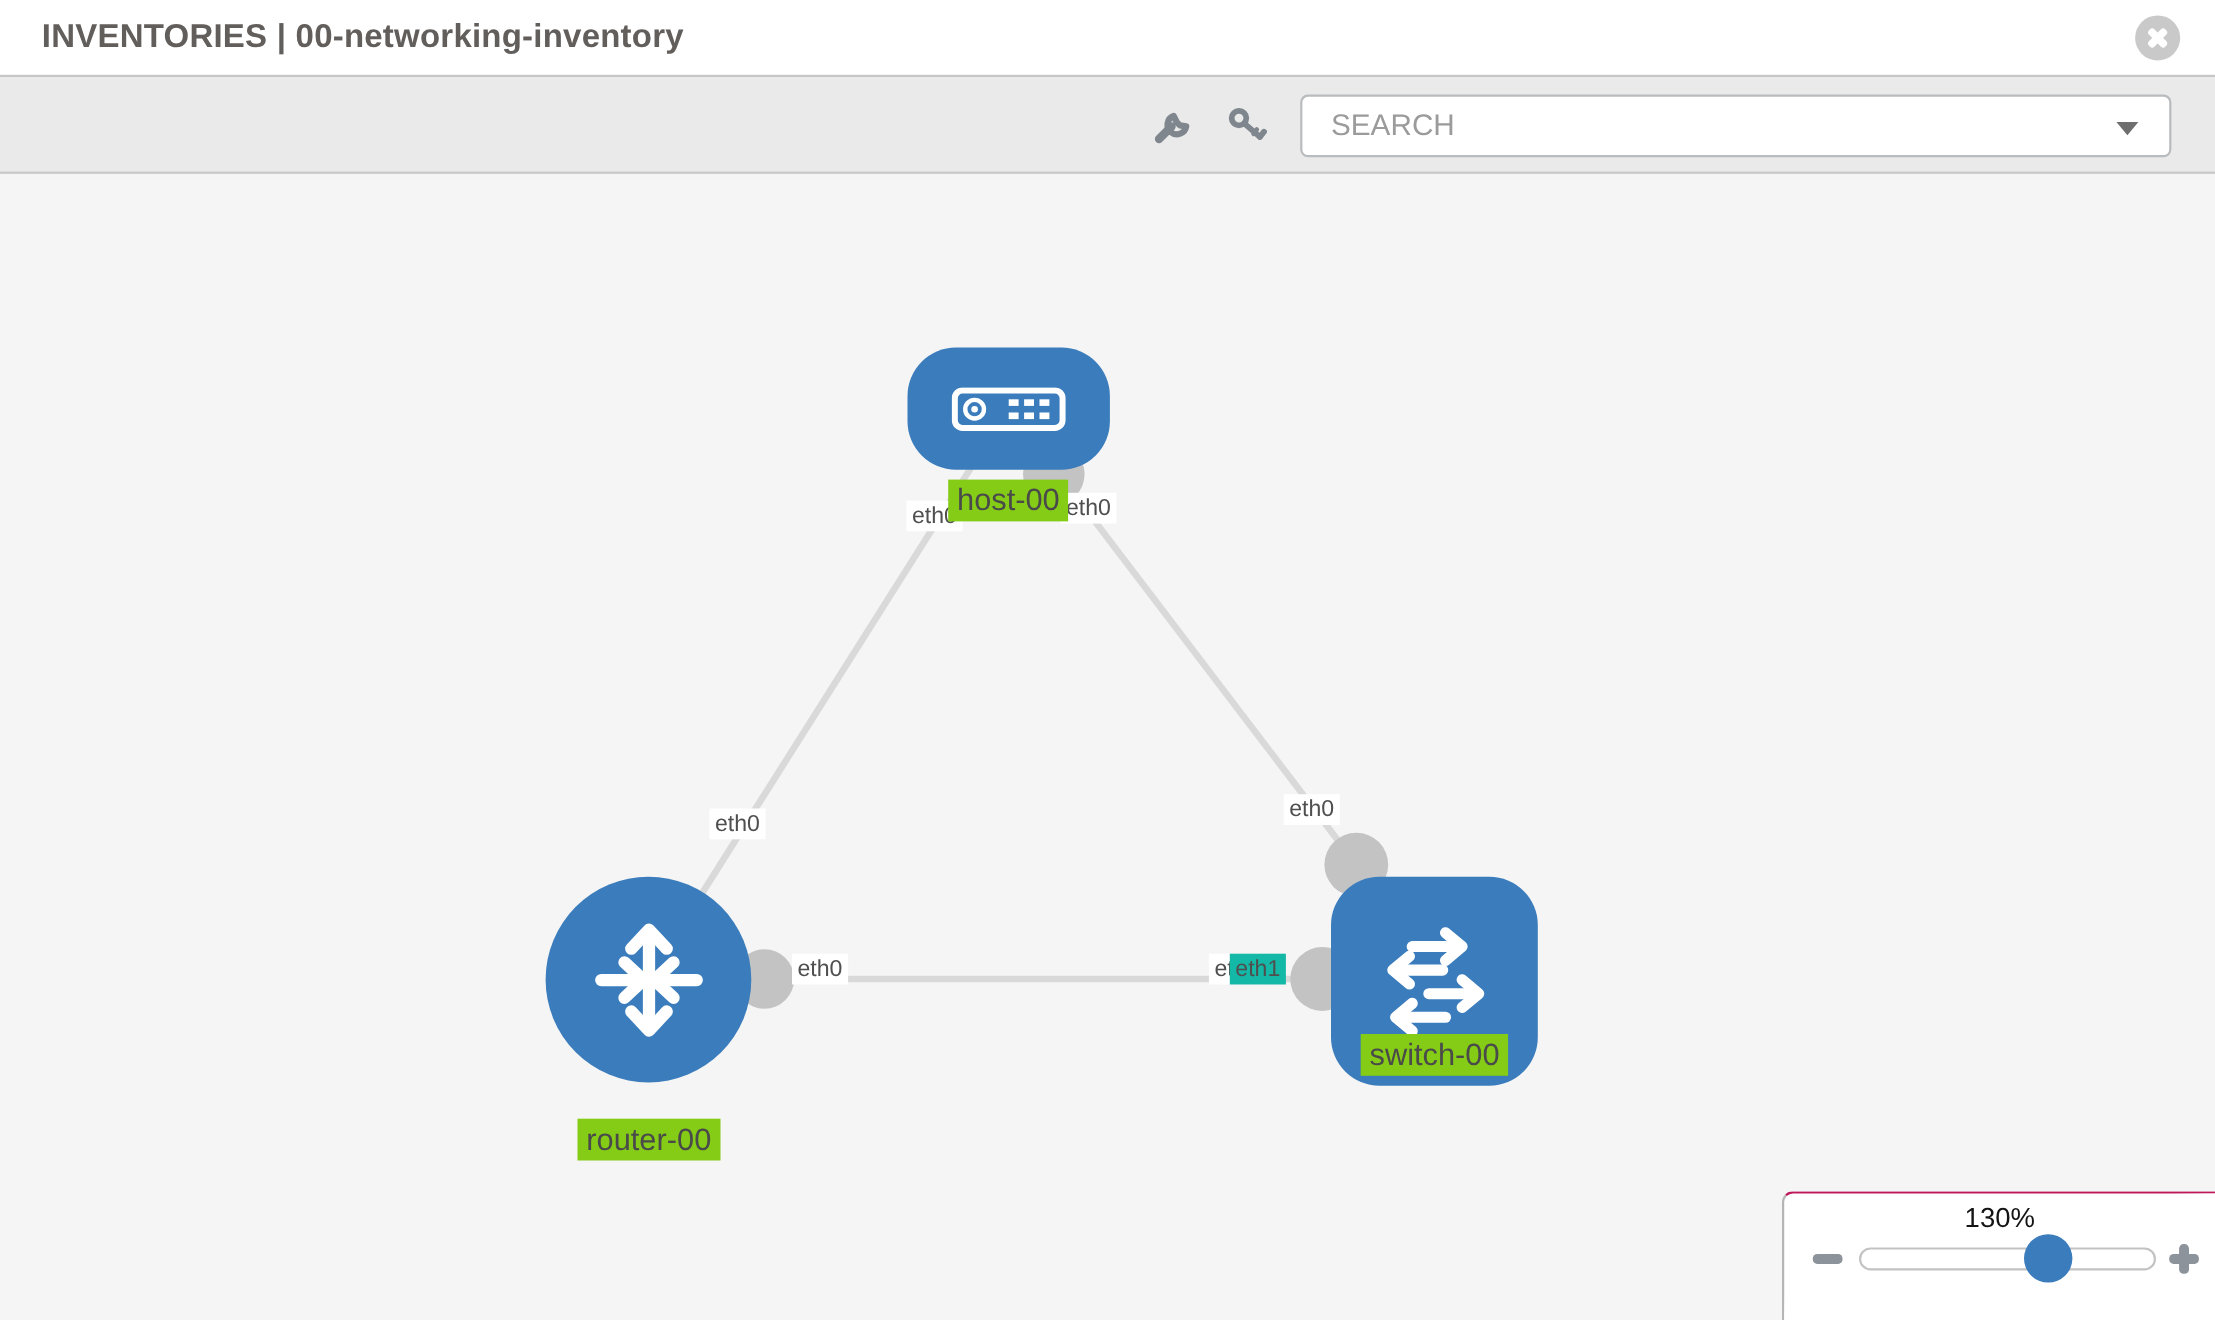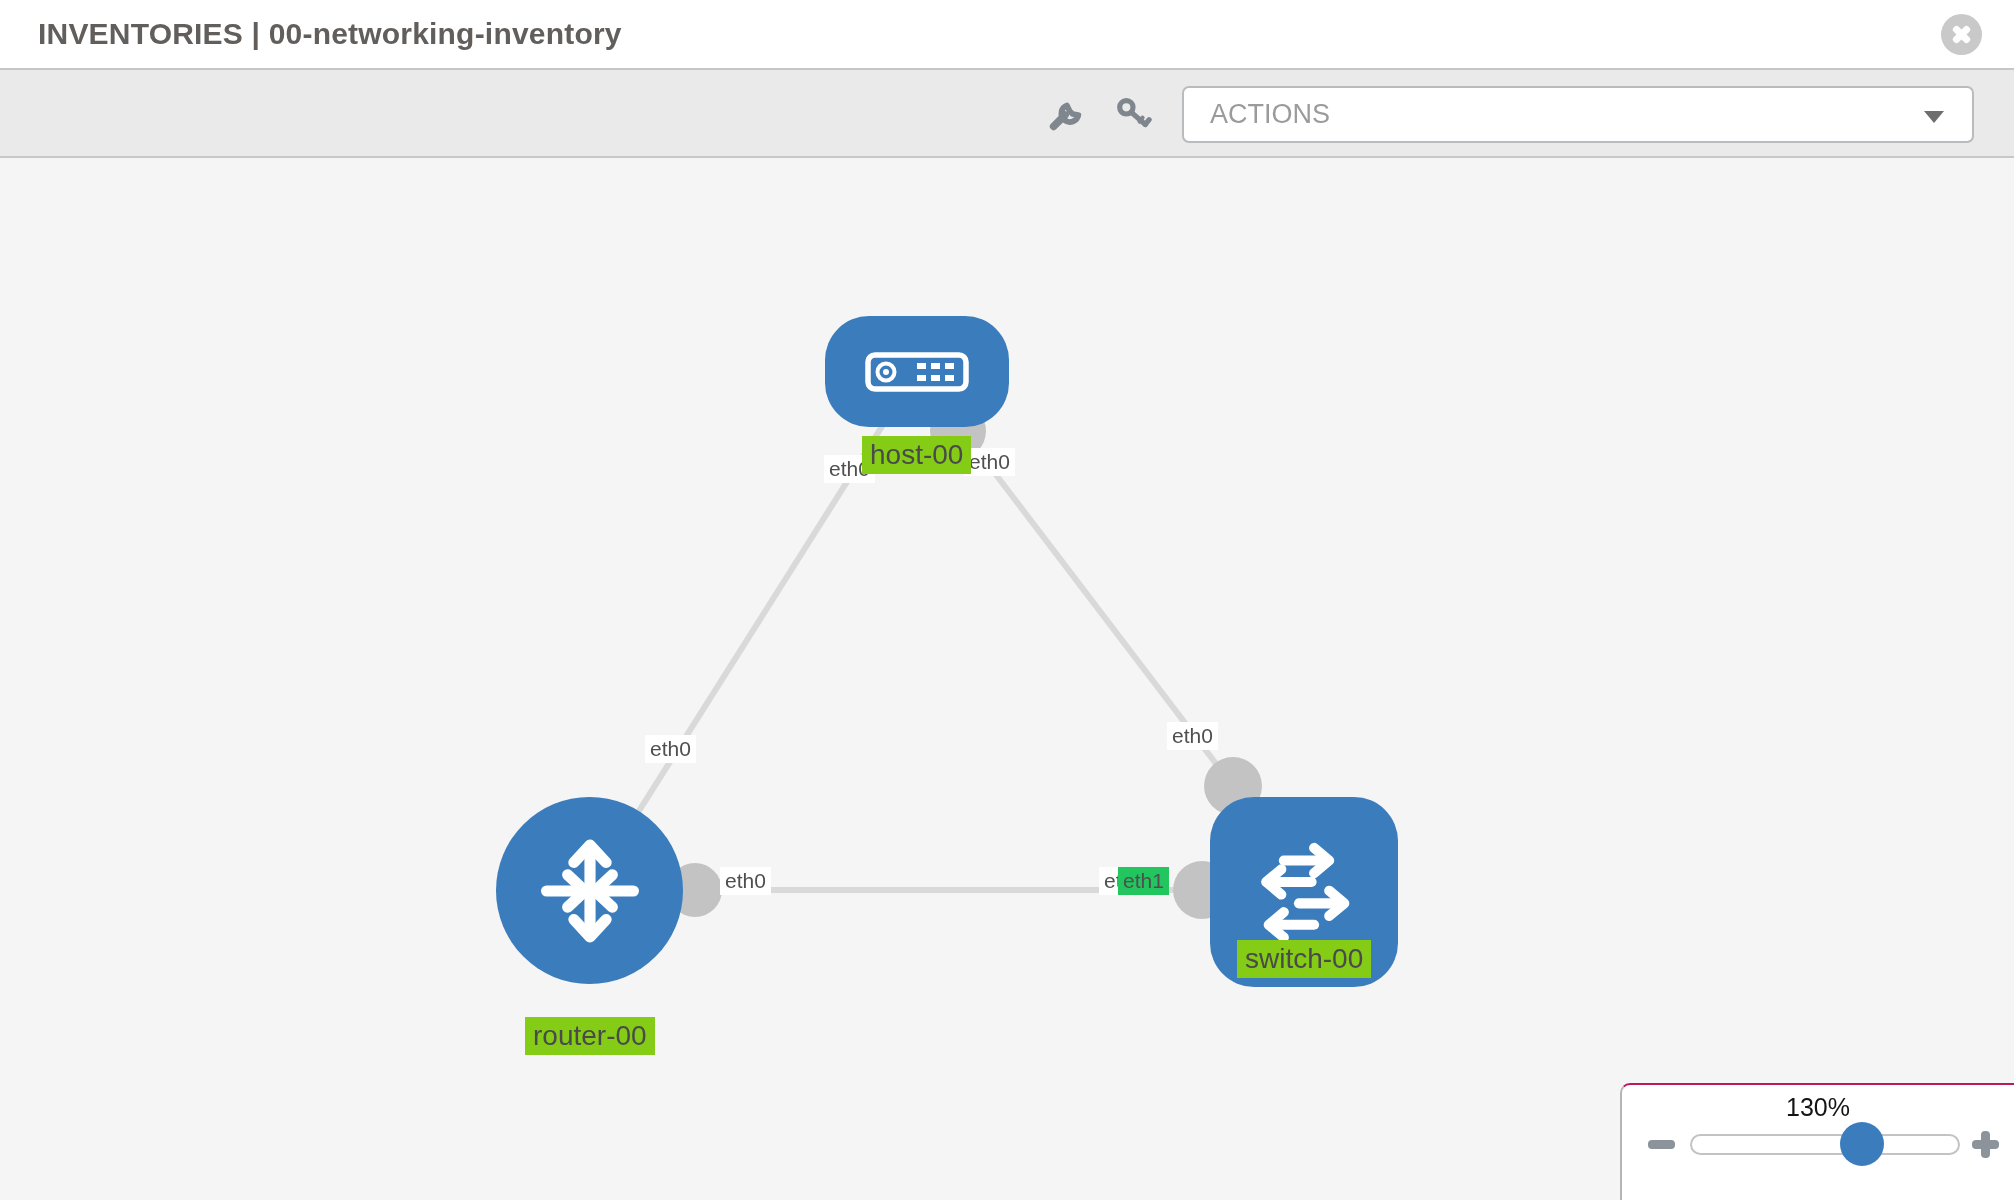--- a/index.html
+++ b/index.html
@@ -53,21 +53,21 @@
 
   .eth-label { position:absolute; z-index:4; background:#ffffff; color:#4f4f4f;
                font-size:21px; padding:2px 5px; white-space:nowrap; cursor:default; }
   .eth-a { left:824px;  top:455px; }
   .eth-b { left:964px;  top:448px; }
   .eth-c { left:645px;  top:735px; }
   .eth-d { left:1167px; top:722px; }
   .eth-e { left:720px;  top:867px; }
   .eth-f { left:1099px; top:867px; padding:0; background:transparent; }
   .eth-f .eth-under { display:inline-block; background:#ffffff; padding:2px 5px; }
-  .eth-f .eth-over  { position:absolute; left:19px; top:0; background:#22c55e; padding:2px 5px; }
+  .eth-f .eth-over  { position:absolute; left:19px; top:0; background:#14b8a6; padding:2px 5px; }
 
   
   .zoom-panel { position:absolute; left:1620px; top:1083px; width:394px; height:117px;
                 background:#ffffff; border-top:2px solid #be185d; border-left:2px solid #b5b5b5;
                 border-top-left-radius:10px; z-index:8; }
   .zoom-level { position:absolute; left:0; top:8px; width:100%; text-align:center;
                 font-size:25px; color:#141414; }
   .zoom-minus { position:absolute; left:26px; top:55px; width:27px; height:9px;
                 background:#8d939a; border-radius:4px; cursor:pointer; }
   .zoom-plus  { position:absolute; left:350px; top:46px; width:27px; height:27px; cursor:pointer; }
@@ -101,21 +101,21 @@
     <div class="tool-icon ti-key">
       <svg viewBox="0 0 40 40" width="38" height="38">
         <circle cx="13" cy="13" r="7" fill="none" stroke="#7f868e" stroke-width="5.5"></circle>
         <path d="M18 18 L33 31" stroke="#7f868e" stroke-width="5.5" stroke-linecap="round" fill="none"></path>
         <path d="M33 31 L37 26" stroke="#7f868e" stroke-width="5.5" stroke-linecap="round" fill="none"></path>
         <path d="M27 28 L30 24" stroke="#7f868e" stroke-width="4.5" stroke-linecap="round" fill="none"></path>
       </svg>
     </div>
 
     <div class="dropdown dd-search">
-      <span class="dd-text">ACTIONS</span>
+      <span class="dd-text">SEARCH</span>
       <span class="caret"></span>
     </div>
   </div>
 
   <div class="canvas"></div>
 
   <svg class="links" width="2014" height="1200">
     <line x1="917" y1="371" x2="589" y2="890" stroke="#d9d9d9" stroke-width="6"></line>
     <line x1="917" y1="371" x2="1233" y2="786" stroke="#d9d9d9" stroke-width="6"></line>
     <line x1="589" y1="890" x2="1202" y2="890" stroke="#d9d9d9" stroke-width="6"></line>

